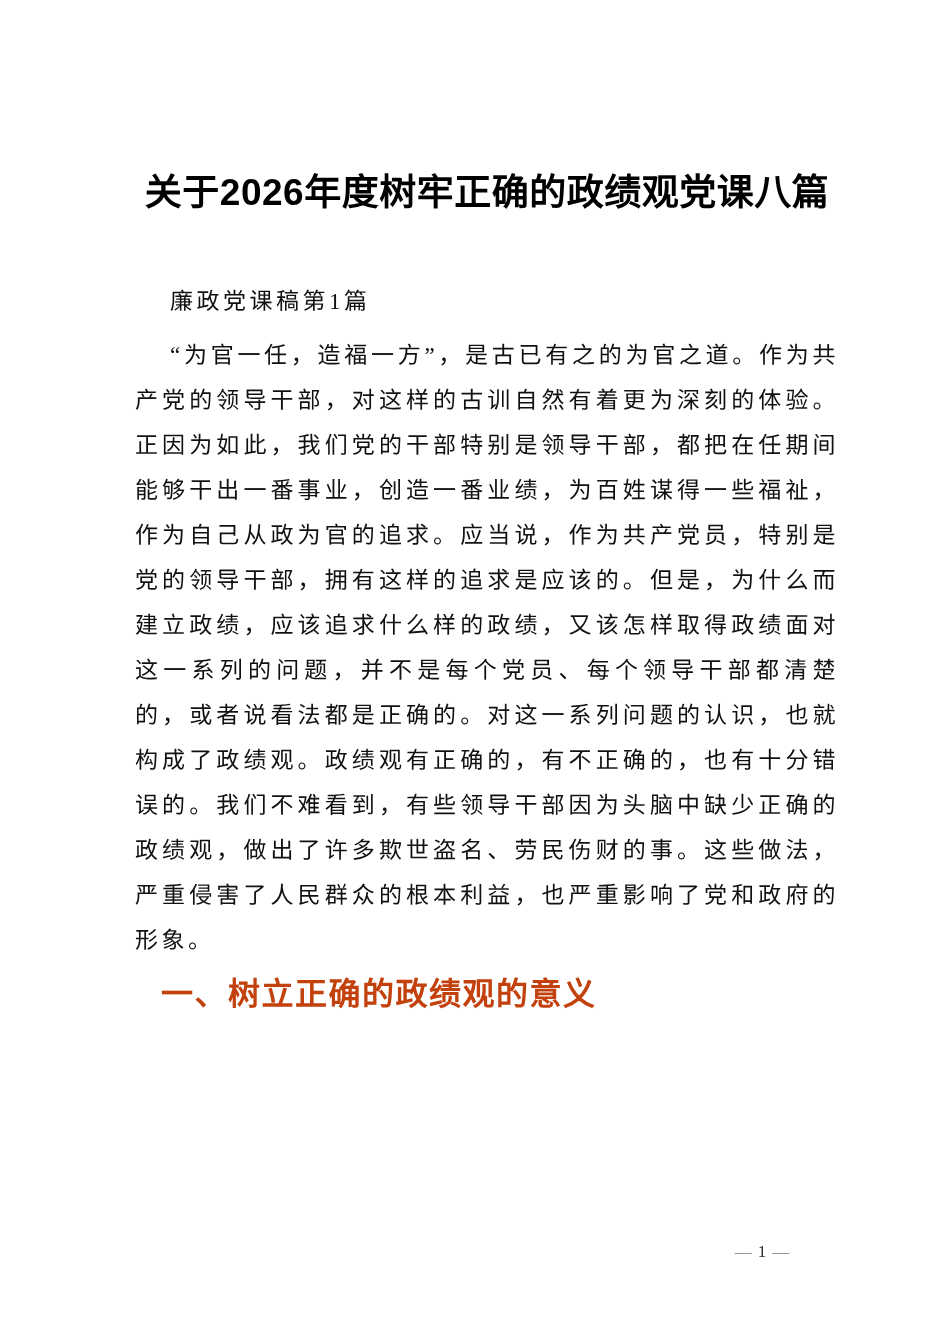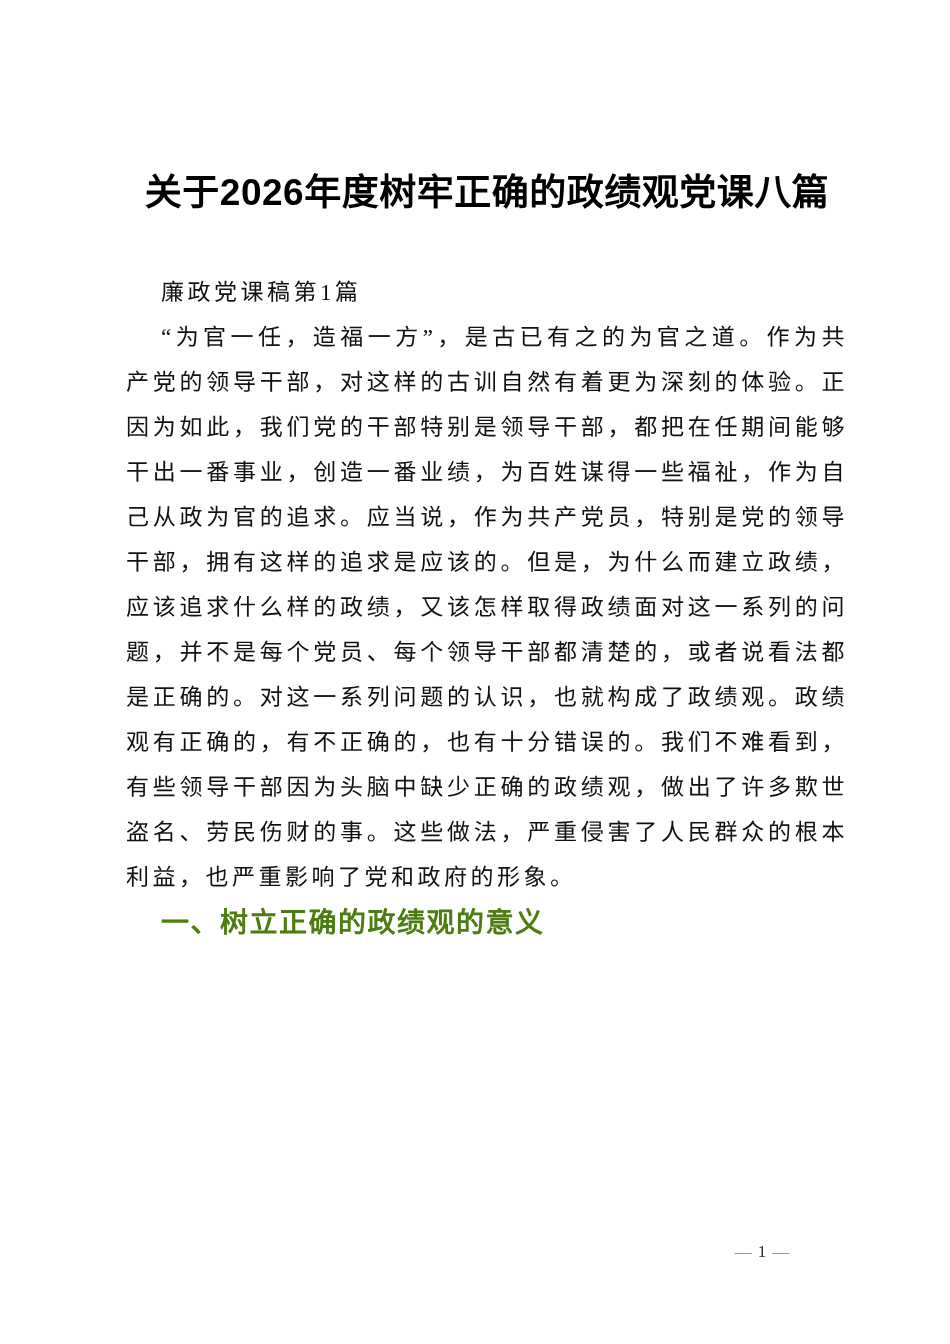--- a/index.html
+++ b/index.html
@@ -38,32 +38,32 @@
     left: 126px;
     width: 722px;
     font-size: 23px;
     line-height: 45px;
     letter-spacing: 3.5px;
     text-align: justify;
     text-justify: inter-ideograph;
     color: #111111;
   }
   .content p {
-    margin: 0;
+    margin: 9px;
     text-indent: 35px;
   }
   .content h2 {
     margin: 0;
     text-indent: 35px;
     font-family: "Liberation Sans", "DejaVu Sans", sans-serif;
     font-weight: 700;
-    font-size: 28px;
+    font-size: 32px;
     line-height: 45px;
     letter-spacing: 1.5px;
-    color: #4d7c0f;
+    color: #c2410c;
   }
   .footer {
     position: absolute;
     top: 1240px;
     left: 714px;
     width: 96px;
     text-align: center;
     font-size: 17px;
     line-height: 24px;
     white-space: nowrap;

